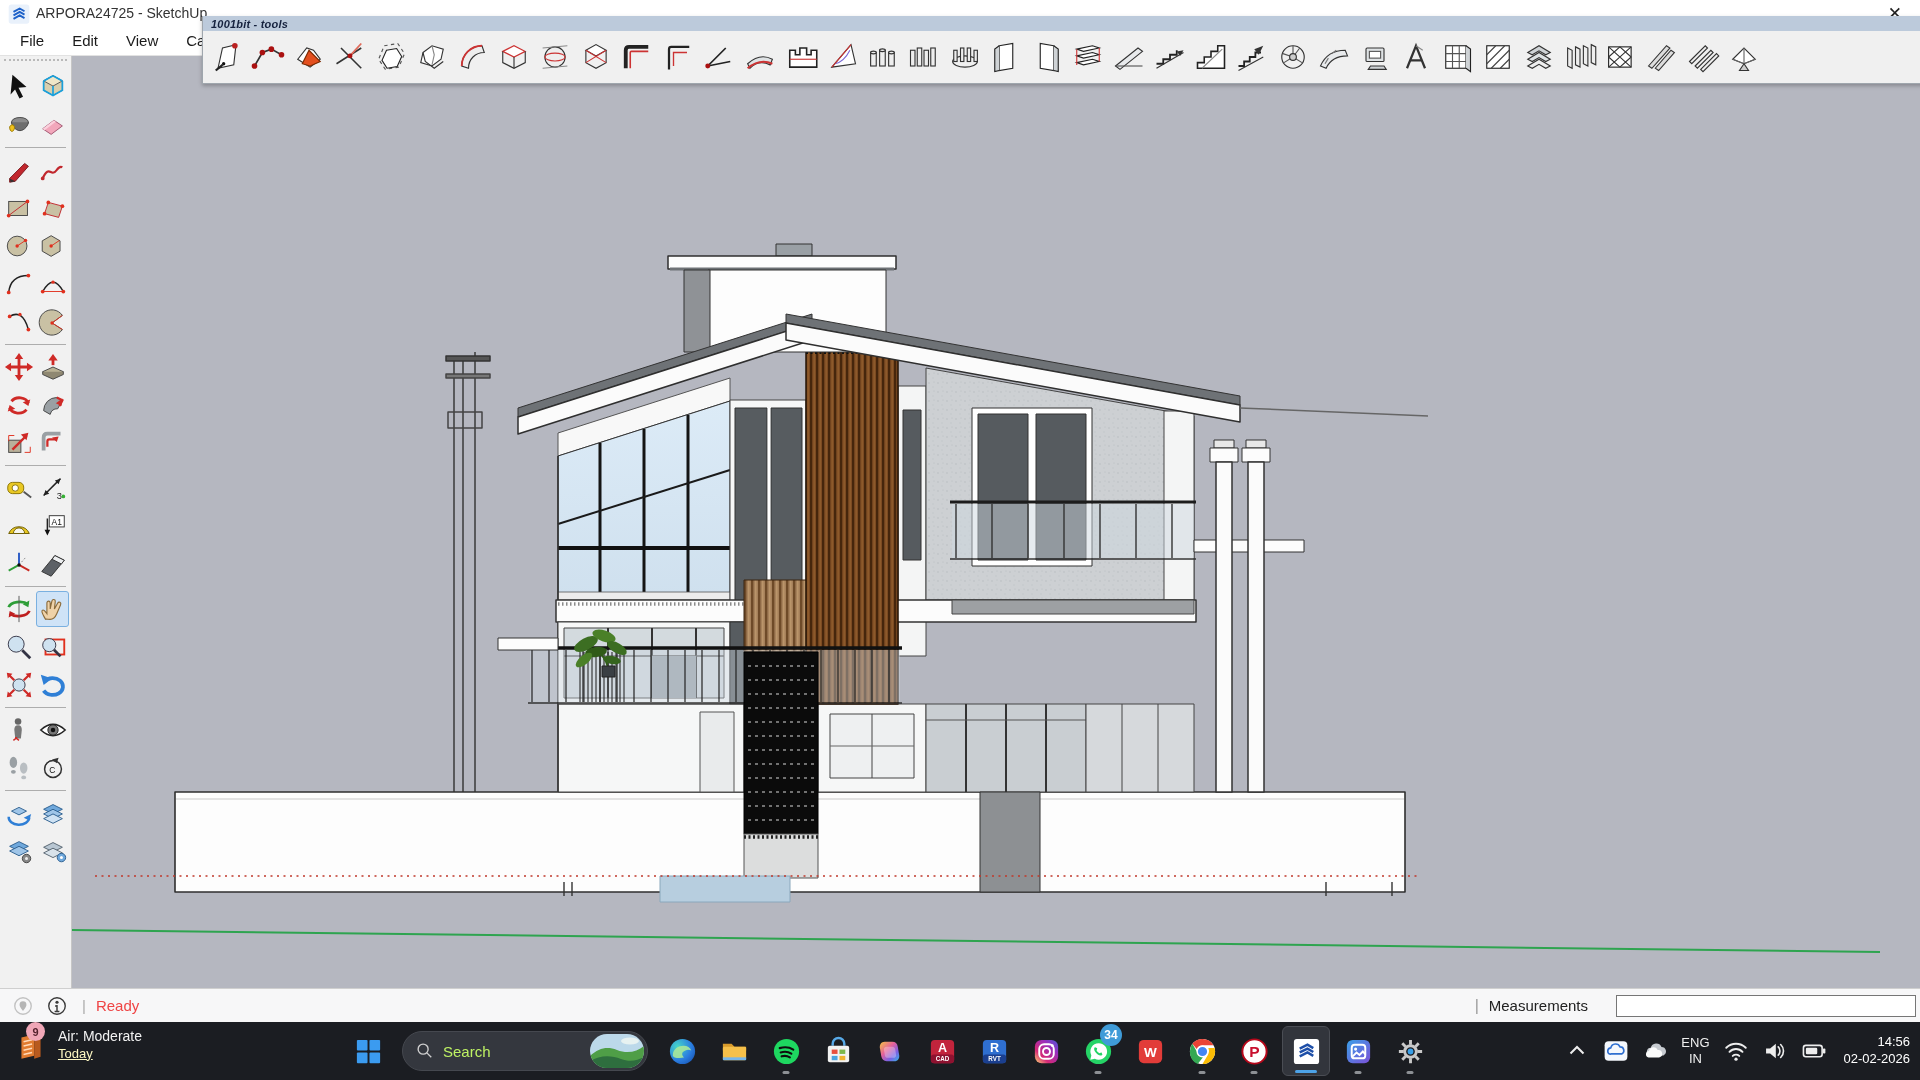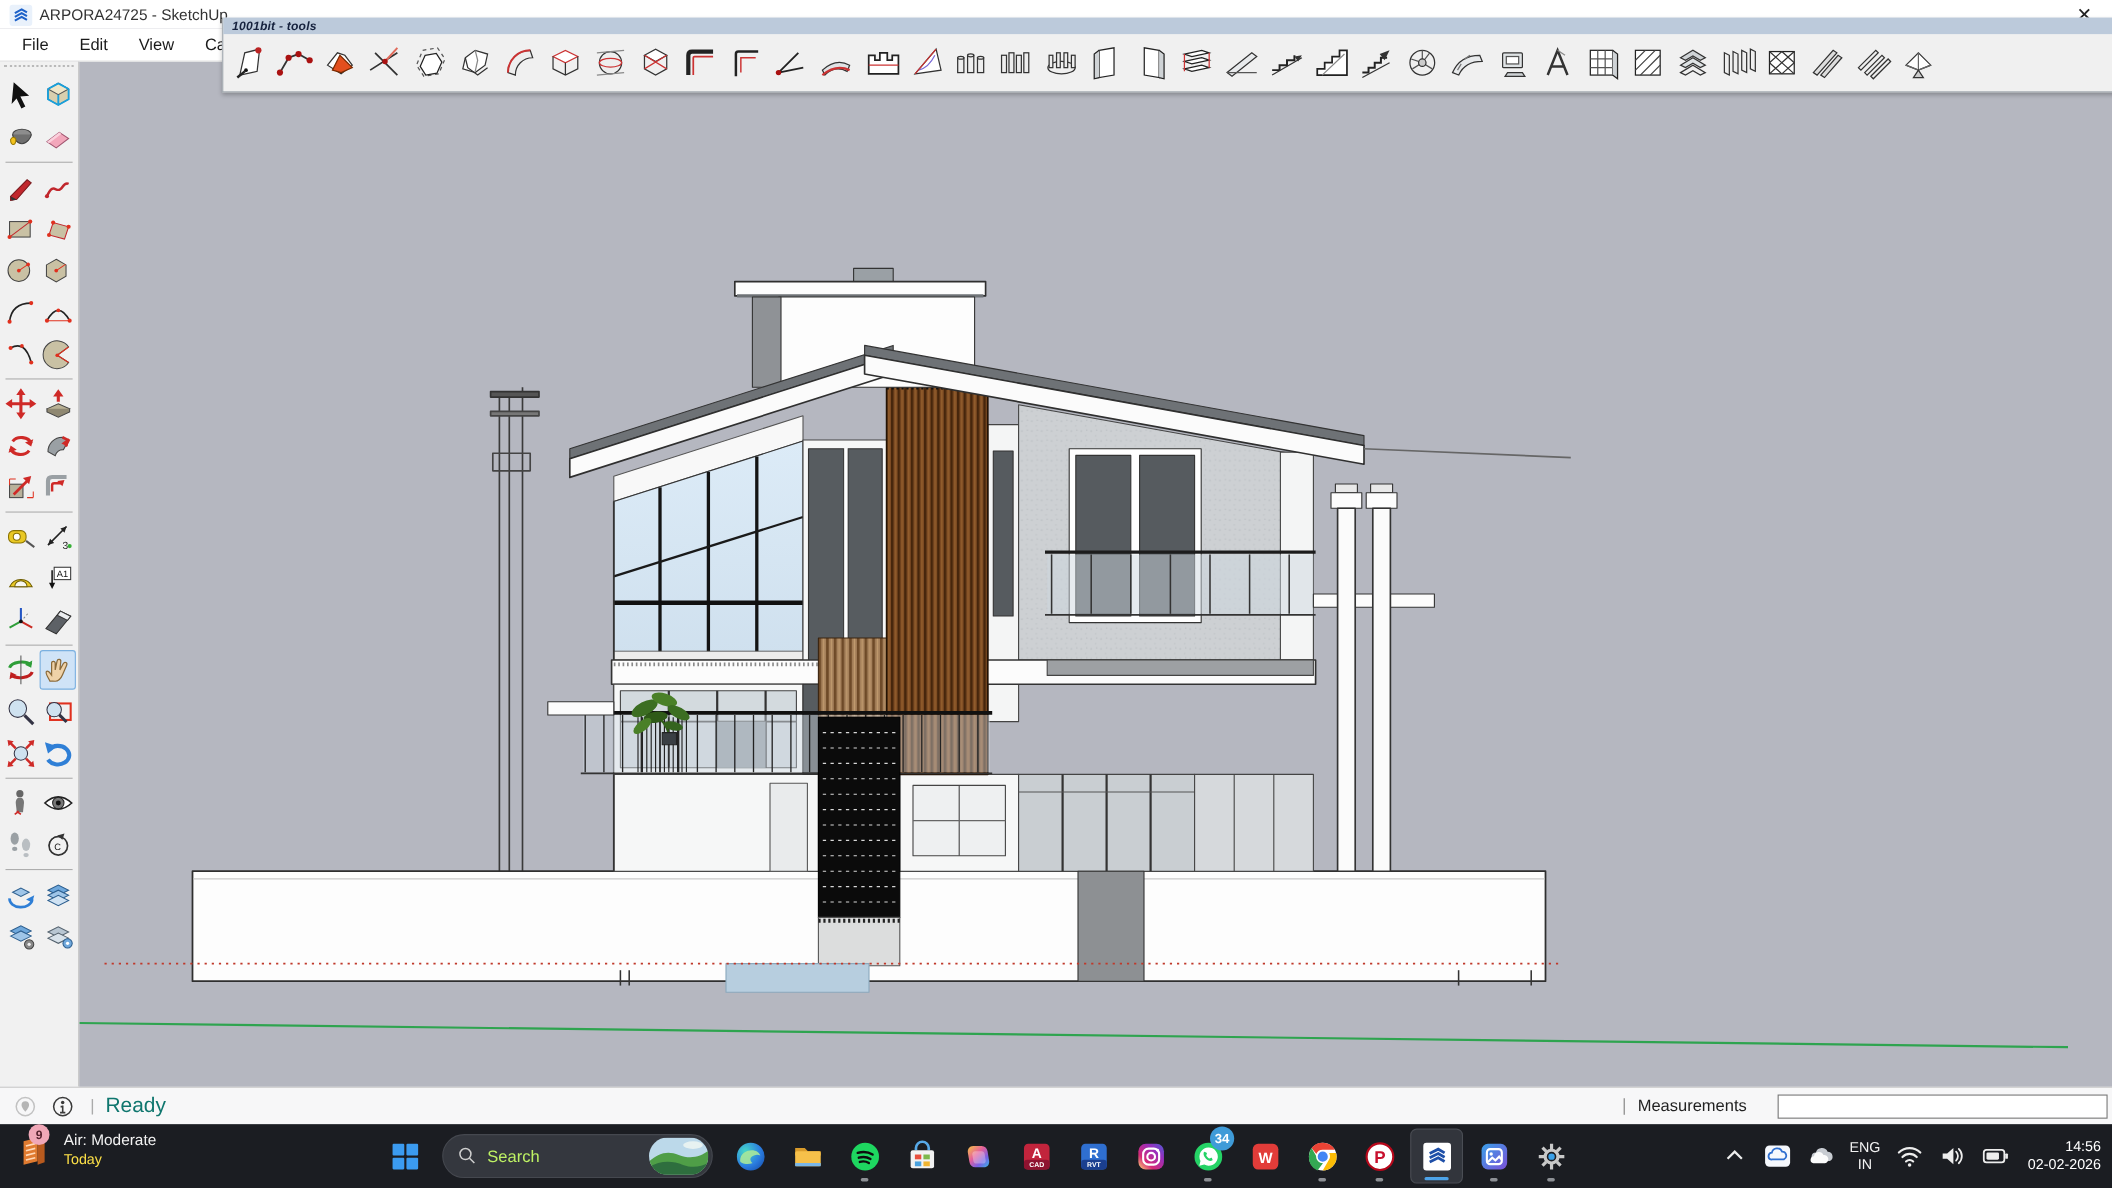--- a/index.html
+++ b/index.html
@@ -34,35 +34,35 @@
   .lt-btn.active{background:#cfe3f7;border:1px solid #7ab0e0;}
   .lt-sep{border-top:1px solid #adadad;margin:3px 5px;}
   
   #canvas{position:absolute;left:72px;top:56px;width:1848px;height:932px;background:#b5b7c0;z-index:1;}
   #canvas svg{display:block;}
   
   #statusbar{position:absolute;left:0;top:988px;width:1920px;height:34px;background:#f7f7f8;
     border-top:1px solid #cfcfcf;display:flex;align-items:center;z-index:6;}
   #statusbar .sicon{width:22px;height:22px;margin-left:12px;}
   #statusbar .sbar-sep{color:#aaa;margin:0 10px 0 14px;font-size:15px;}
-  #sb-ready{font-size:19px;color:#0f766e;}
+  #sb-ready{font-size:15px;color:#ef4444;}
   #sb-right{margin-left:auto;display:flex;align-items:center;}
   #sb-meas-sep{color:#999;margin-right:10px;}
   #sb-meas-label{font-size:15px;color:#222;margin-right:28px;}
   #sb-meas-input{width:300px;height:22px;border:1px solid #767676;background:#fff;margin-right:4px;
     font-size:13px;padding:0 4px;font-family:"Liberation Sans",sans-serif;}
   
   #taskbar{position:absolute;left:0;top:1022px;width:1920px;height:58px;background:#1b1d22;z-index:10;}
   #tb-weather{position:absolute;left:14px;top:6px;display:flex;align-items:center;}
   #tb-weather .wicon{width:34px;height:34px;position:relative;}
   #tb-weather .wbadge{position:absolute;left:12px;top:-6px;width:19px;height:19px;border-radius:50%;
     background:#f0a7b7;color:#55222e;font-size:11px;font-weight:bold;display:flex;align-items:center;justify-content:center;}
   #tb-weather .wtxt{margin-left:10px;line-height:1.25;}
   #tb-weather .wt1{font-size:14px;color:#f2f2f2;}
-  #tb-weather .wt2{font-size:13px;color:#fde047;}
+  #tb-weather .wt2{font-size:13px;color:#fef9c3;text-decoration:underline;}
   #tb-center{position:absolute;left:342px;top:0;height:58px;display:flex;align-items:center;}
   .tb-cell{width:48px;height:50px;position:relative;display:flex;align-items:center;justify-content:center;
     border-radius:6px;margin:0 2px;background:transparent;border:none;padding:0;}
   .tb-cell svg{width:31px;height:31px;}
   .tb-cell .dot{position:absolute;bottom:2px;left:50%;transform:translateX(-50%);
     width:7px;height:3px;border-radius:2px;background:#8d9095;}
   .tb-cell.active{background:#32353c;border:1px solid #4a4d54;}
   .tb-cell.active .dot{width:22px;background:#4da3e8;}
   .tb-badge{position:absolute;top:-2px;right:0px;min-width:22px;height:22px;border-radius:11px;
     background:#3f9bd8;color:#fff;font-size:12px;font-weight:bold;display:flex;align-items:center;justify-content:center;padding:0 3px;}

